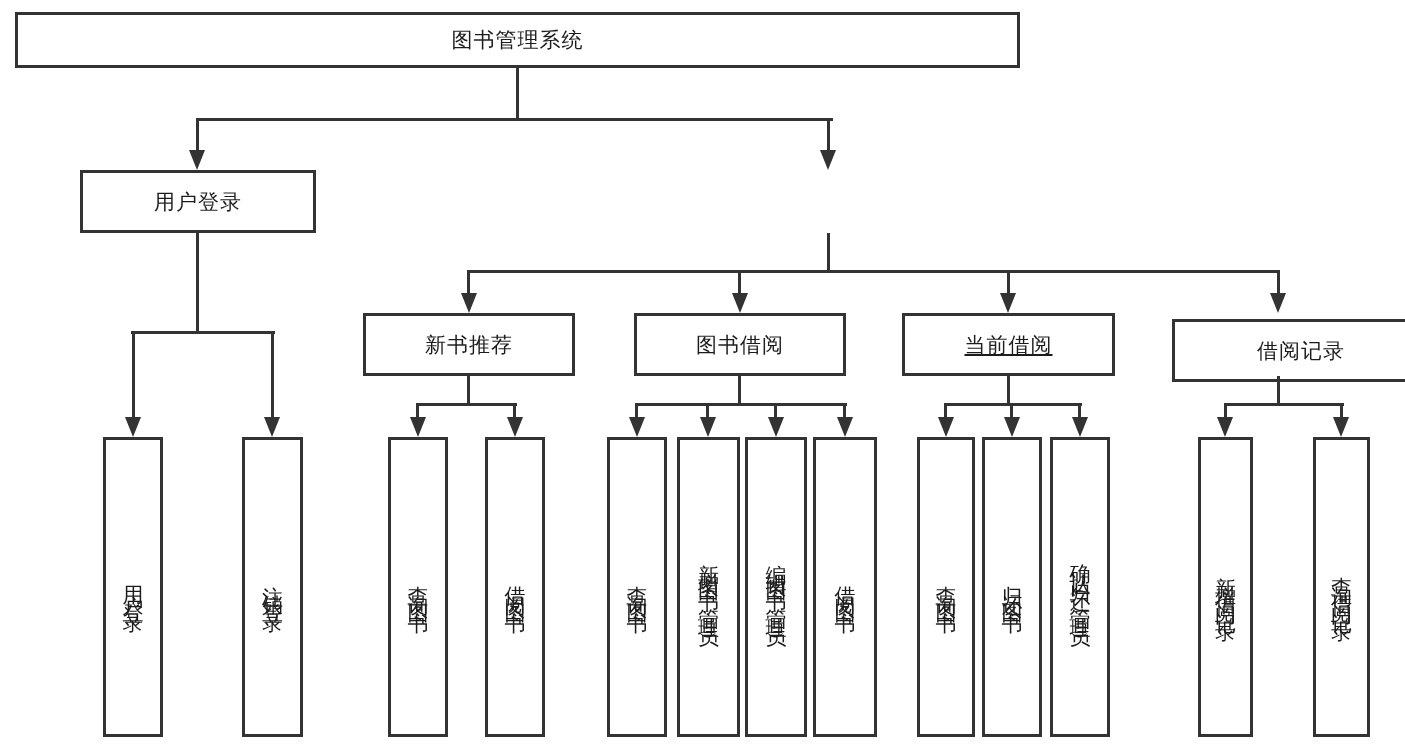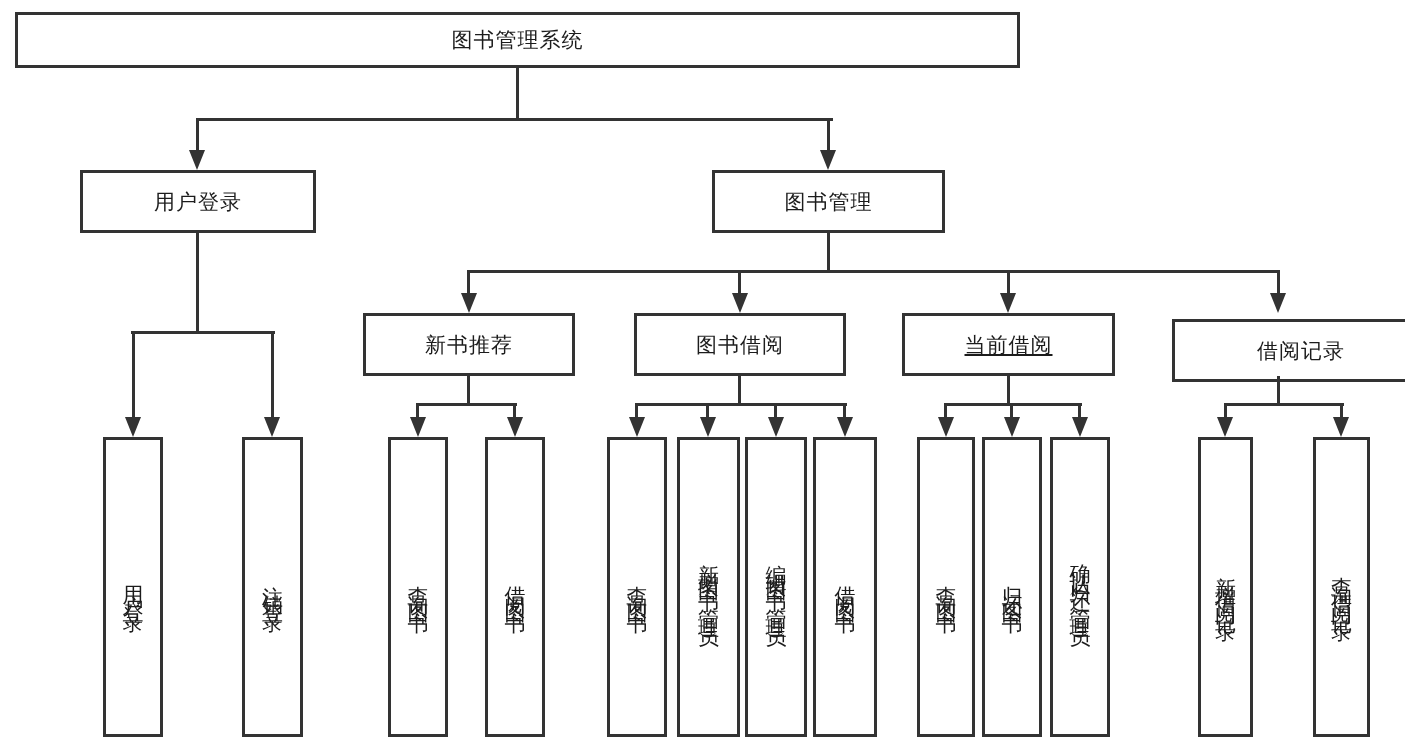--- a/index.html
+++ b/index.html
@@ -56,23 +56,20 @@
 
   <div class="vl" style="left:516px;top:68px;height:52px;"></div>
   <div class="hl" style="left:196px;top:118px;width:637px;"></div>
   <div class="vl" style="left:196px;top:120px;height:31px;"></div>
   <div class="ar" style="left:189px;top:150px;"></div>
   <div class="vl" style="left:827px;top:120px;height:31px;"></div>
   <div class="ar" style="left:820px;top:150px;"></div>
 
   <div class="box" style="left:80px;top:170px;width:236px;height:63px;">
     <span>用户登录</span>
-  </div>
-  <div class="box" style="left:712px;top:170px;width:233px;height:63px;">
-    <span>图书管理</span>
   </div>
 
   <div class="vl" style="left:196px;top:233px;height:100px;"></div>
   <div class="hl" style="left:131px;top:331px;width:144px;"></div>
   <div class="vl" style="left:132px;top:333px;height:84px;"></div>
   <div class="ar" style="left:125px;top:417px;"></div>
   <div class="vl" style="left:271px;top:333px;height:84px;"></div>
   <div class="ar" style="left:264px;top:417px;"></div>
 
   <div class="vl" style="left:827px;top:233px;height:39px;"></div>

